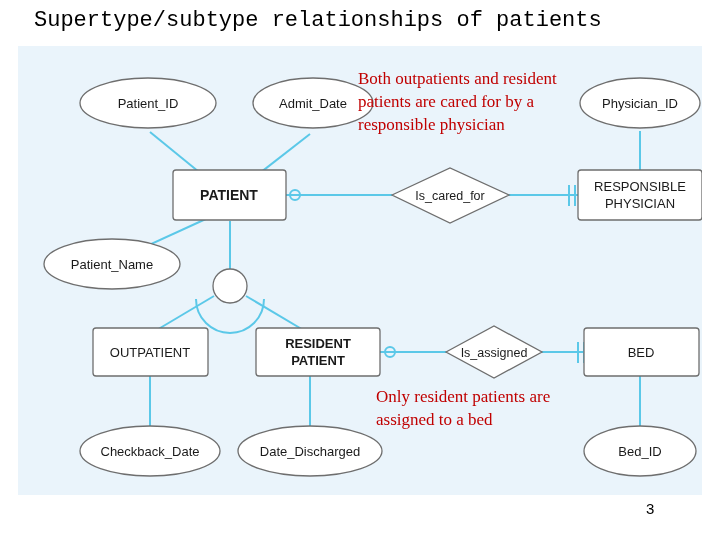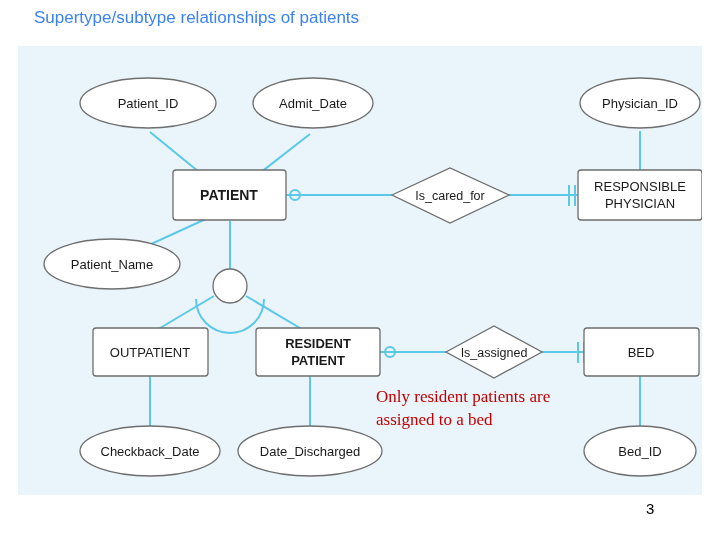--- a/index.html
+++ b/index.html
@@ -6,23 +6,23 @@
   body{
     width:720px;height:540px;
     background:#ffffff;
     font-family:"Liberation Sans", sans-serif;
     overflow:hidden;
     position:relative;
   }
   #title{
     position:absolute;
     left:34px; top:8px;
-    font-size:17px;
-    color:#3b82f6;
-    font-family:Liberation Sans, sans-serif;
+    font-size:22px;
+    color:#000000;
+    font-family:Liberation Mono, monospace;
     letter-spacing:0px;
     white-space:nowrap;
   }
   #canvas{
     position:absolute;
     left:18px; top:46px;
     width:684px; height:449px;
     background:#eaf4fb;
   }
   #canvas svg{position:absolute;left:0;top:0;}
@@ -165,16 +165,17 @@
       <polygon class="shape" points="374,149 432,122 491,149 432,177"></polygon>
       <text class="etxt" x="432" y="154" text-anchor="middle" font-size="12.5">Is_cared_for</text>
     </g>
 
     <g>
       <polygon class="shape" points="428,306 476,280 524,306 476,332"></polygon>
       <text class="etxt" x="476" y="311" text-anchor="middle" font-size="12.5">Is_assigned</text>
     </g>
   </svg>
 
+  <div class="note" id="note1">Both outpatients and resident patients are cared for by a responsible physician</div>
   <div class="note" id="note2">Only resident patients are assigned to a bed</div>
 </div>
 
 <div id="pagenum">3</div>
 
 </body></html>

